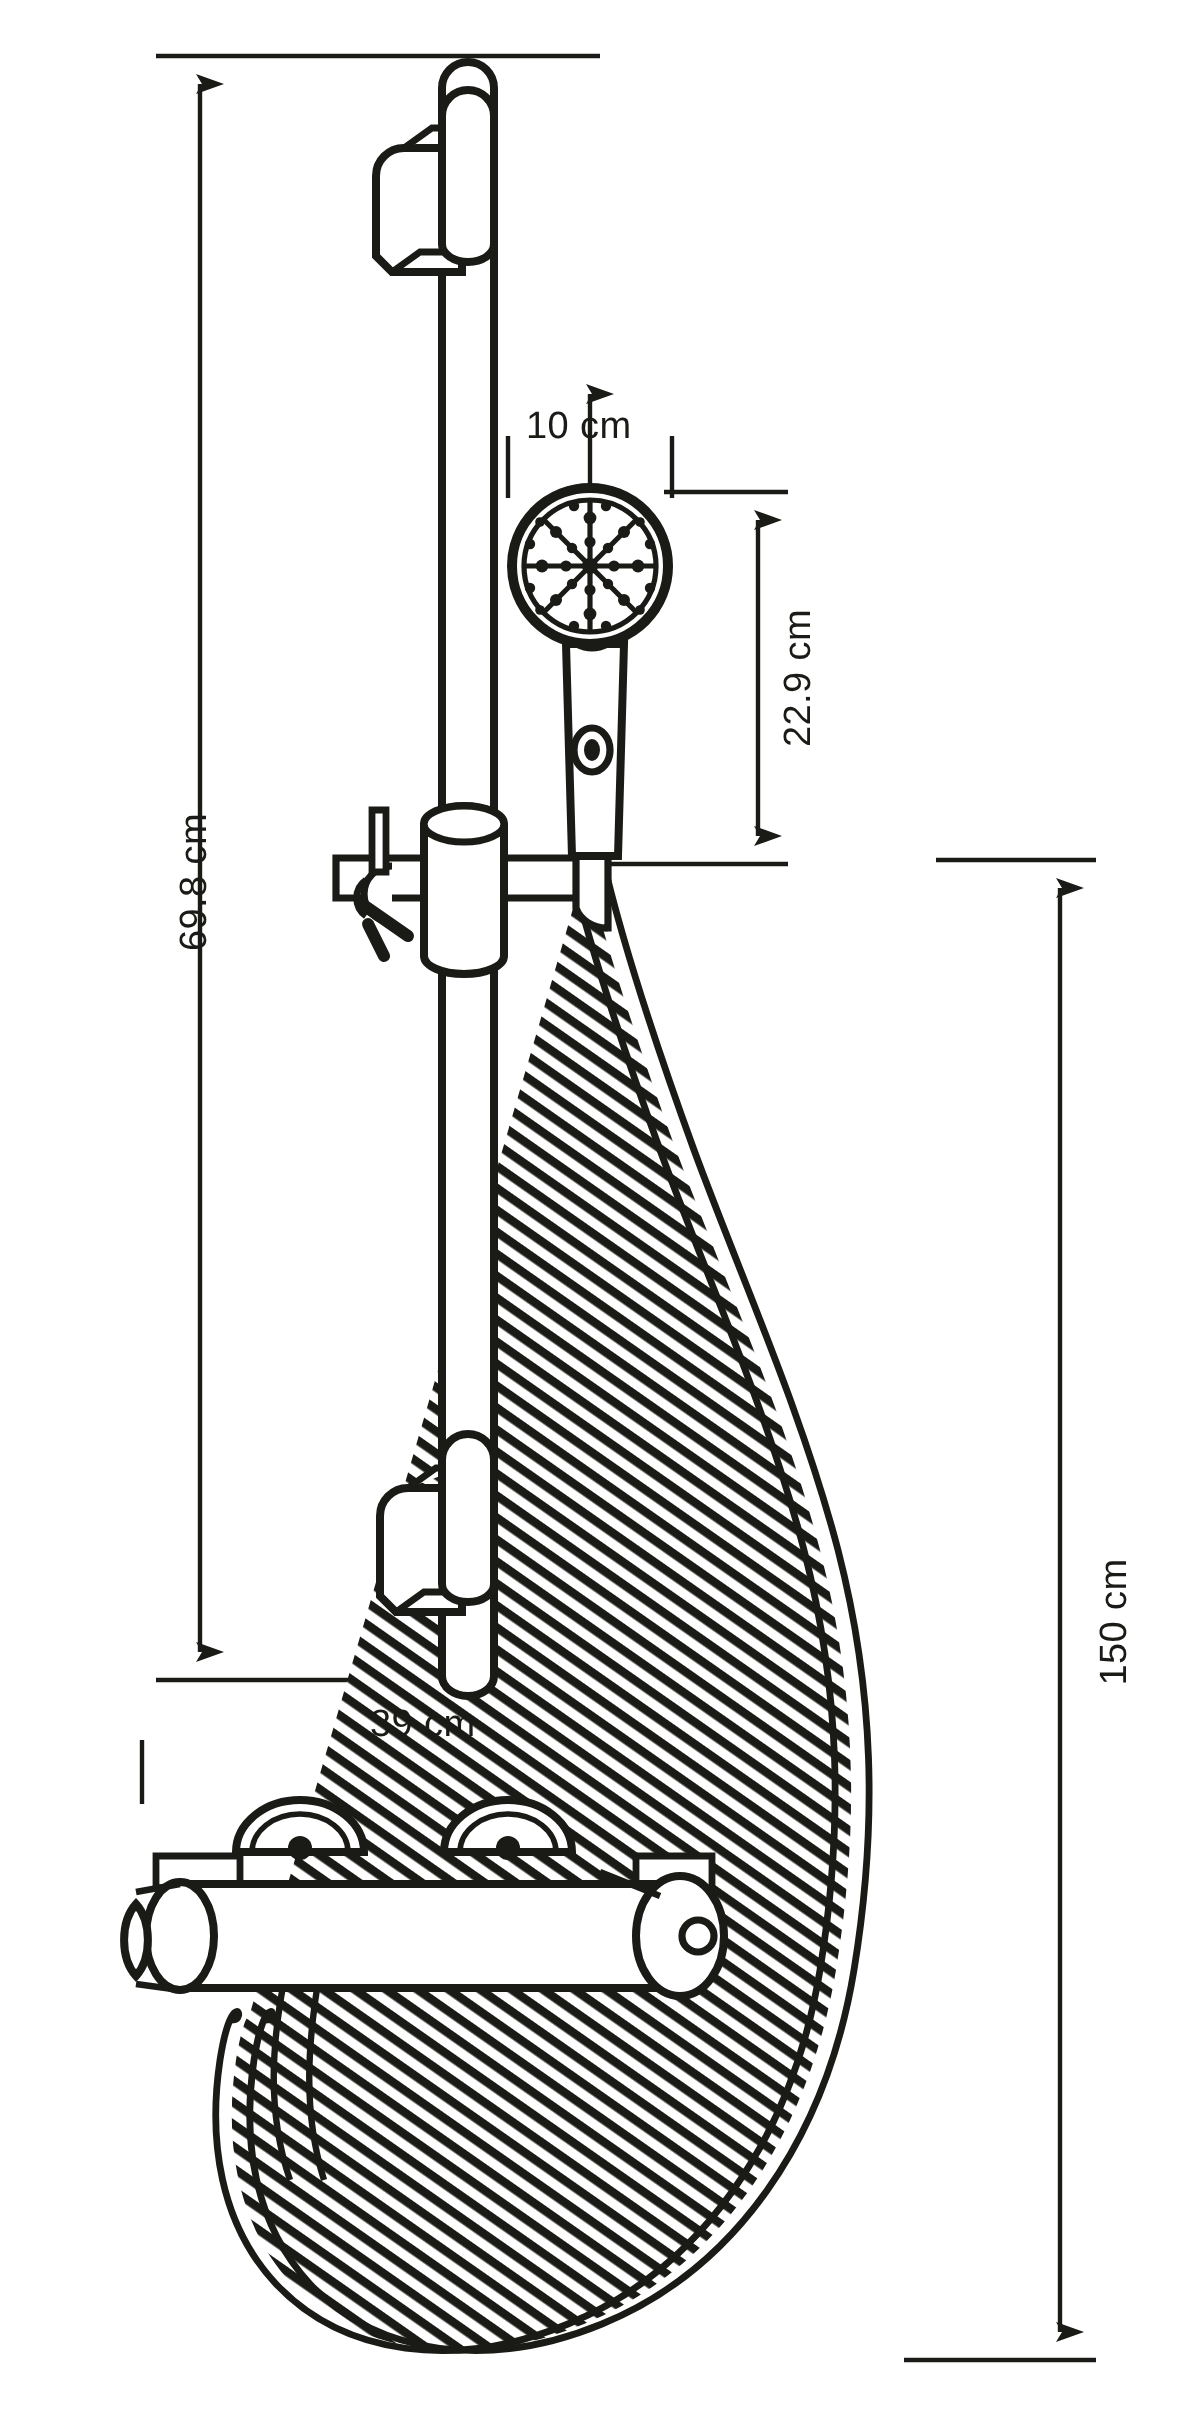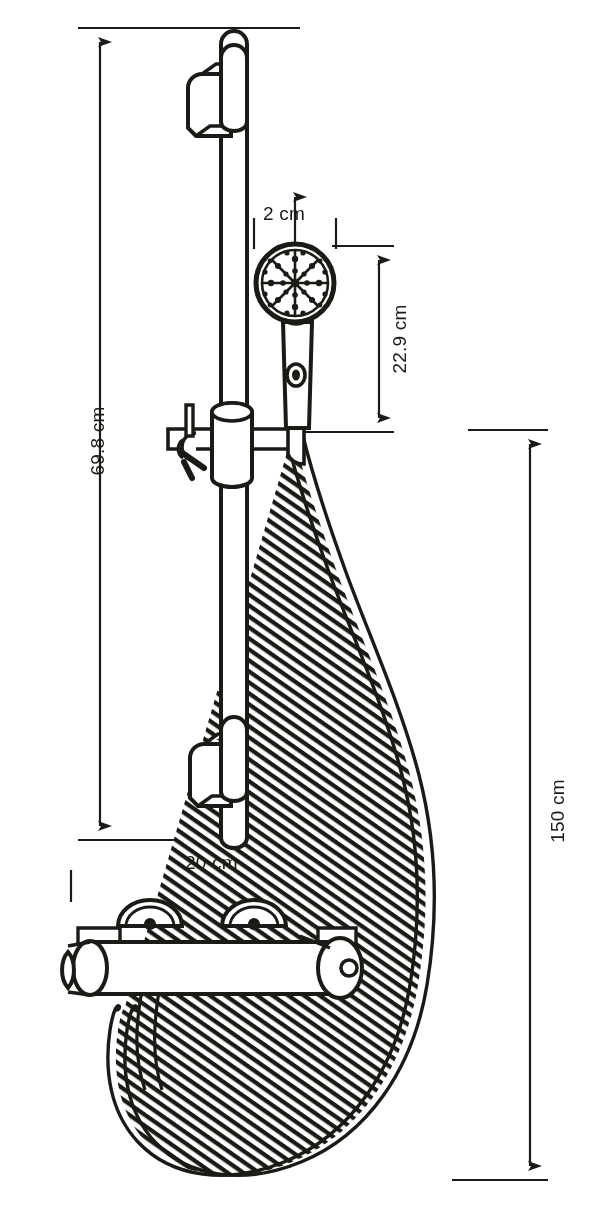--- a/index.html
+++ b/index.html
@@ -220,21 +220,21 @@
       <ellipse cx="90" cy="968" rx="17" ry="27" fill="#fff" stroke="#1a1a16" stroke-width="4"></ellipse>
       <path d="M68,952 a14,22 0 0 0 0,36 a14,22 0 0 0 0,-36 Z" fill="#fff" stroke="#1a1a16" stroke-width="4"></path>
       <path d="M68,946 L90,942" fill="none" stroke="#1a1a16" stroke-width="3.4"></path>
       <path d="M68,992 L90,995" fill="none" stroke="#1a1a16" stroke-width="3.4"></path>
       <path d="M300,936 L330,948" fill="none" stroke="#1a1a16" stroke-width="3.2"></path>
     </g>
   </svg>
 
   <div class="dimlabel rot90" style="left:58px;top:430px;width:80px;text-align:center;">69.8 cm</div>
 
-  <div class="dimlabel" style="left:263px;top:203px;">2 cm</div>
+  <div class="dimlabel" style="left:263px;top:203px;">10 cm</div>
 
   <div class="dimlabel rot90" style="left:355px;top:328px;width:90px;text-align:center;">22.9 cm</div>
 
-  <div class="dimlabel" style="left:185px;top:852px;">20 cm</div>
+  <div class="dimlabel" style="left:185px;top:852px;">39 cm</div>
 
   <div class="dimlabel rot90" style="left:515px;top:800px;width:86px;text-align:center;">150 cm</div>
 
 </div>
 
 </body></html>

